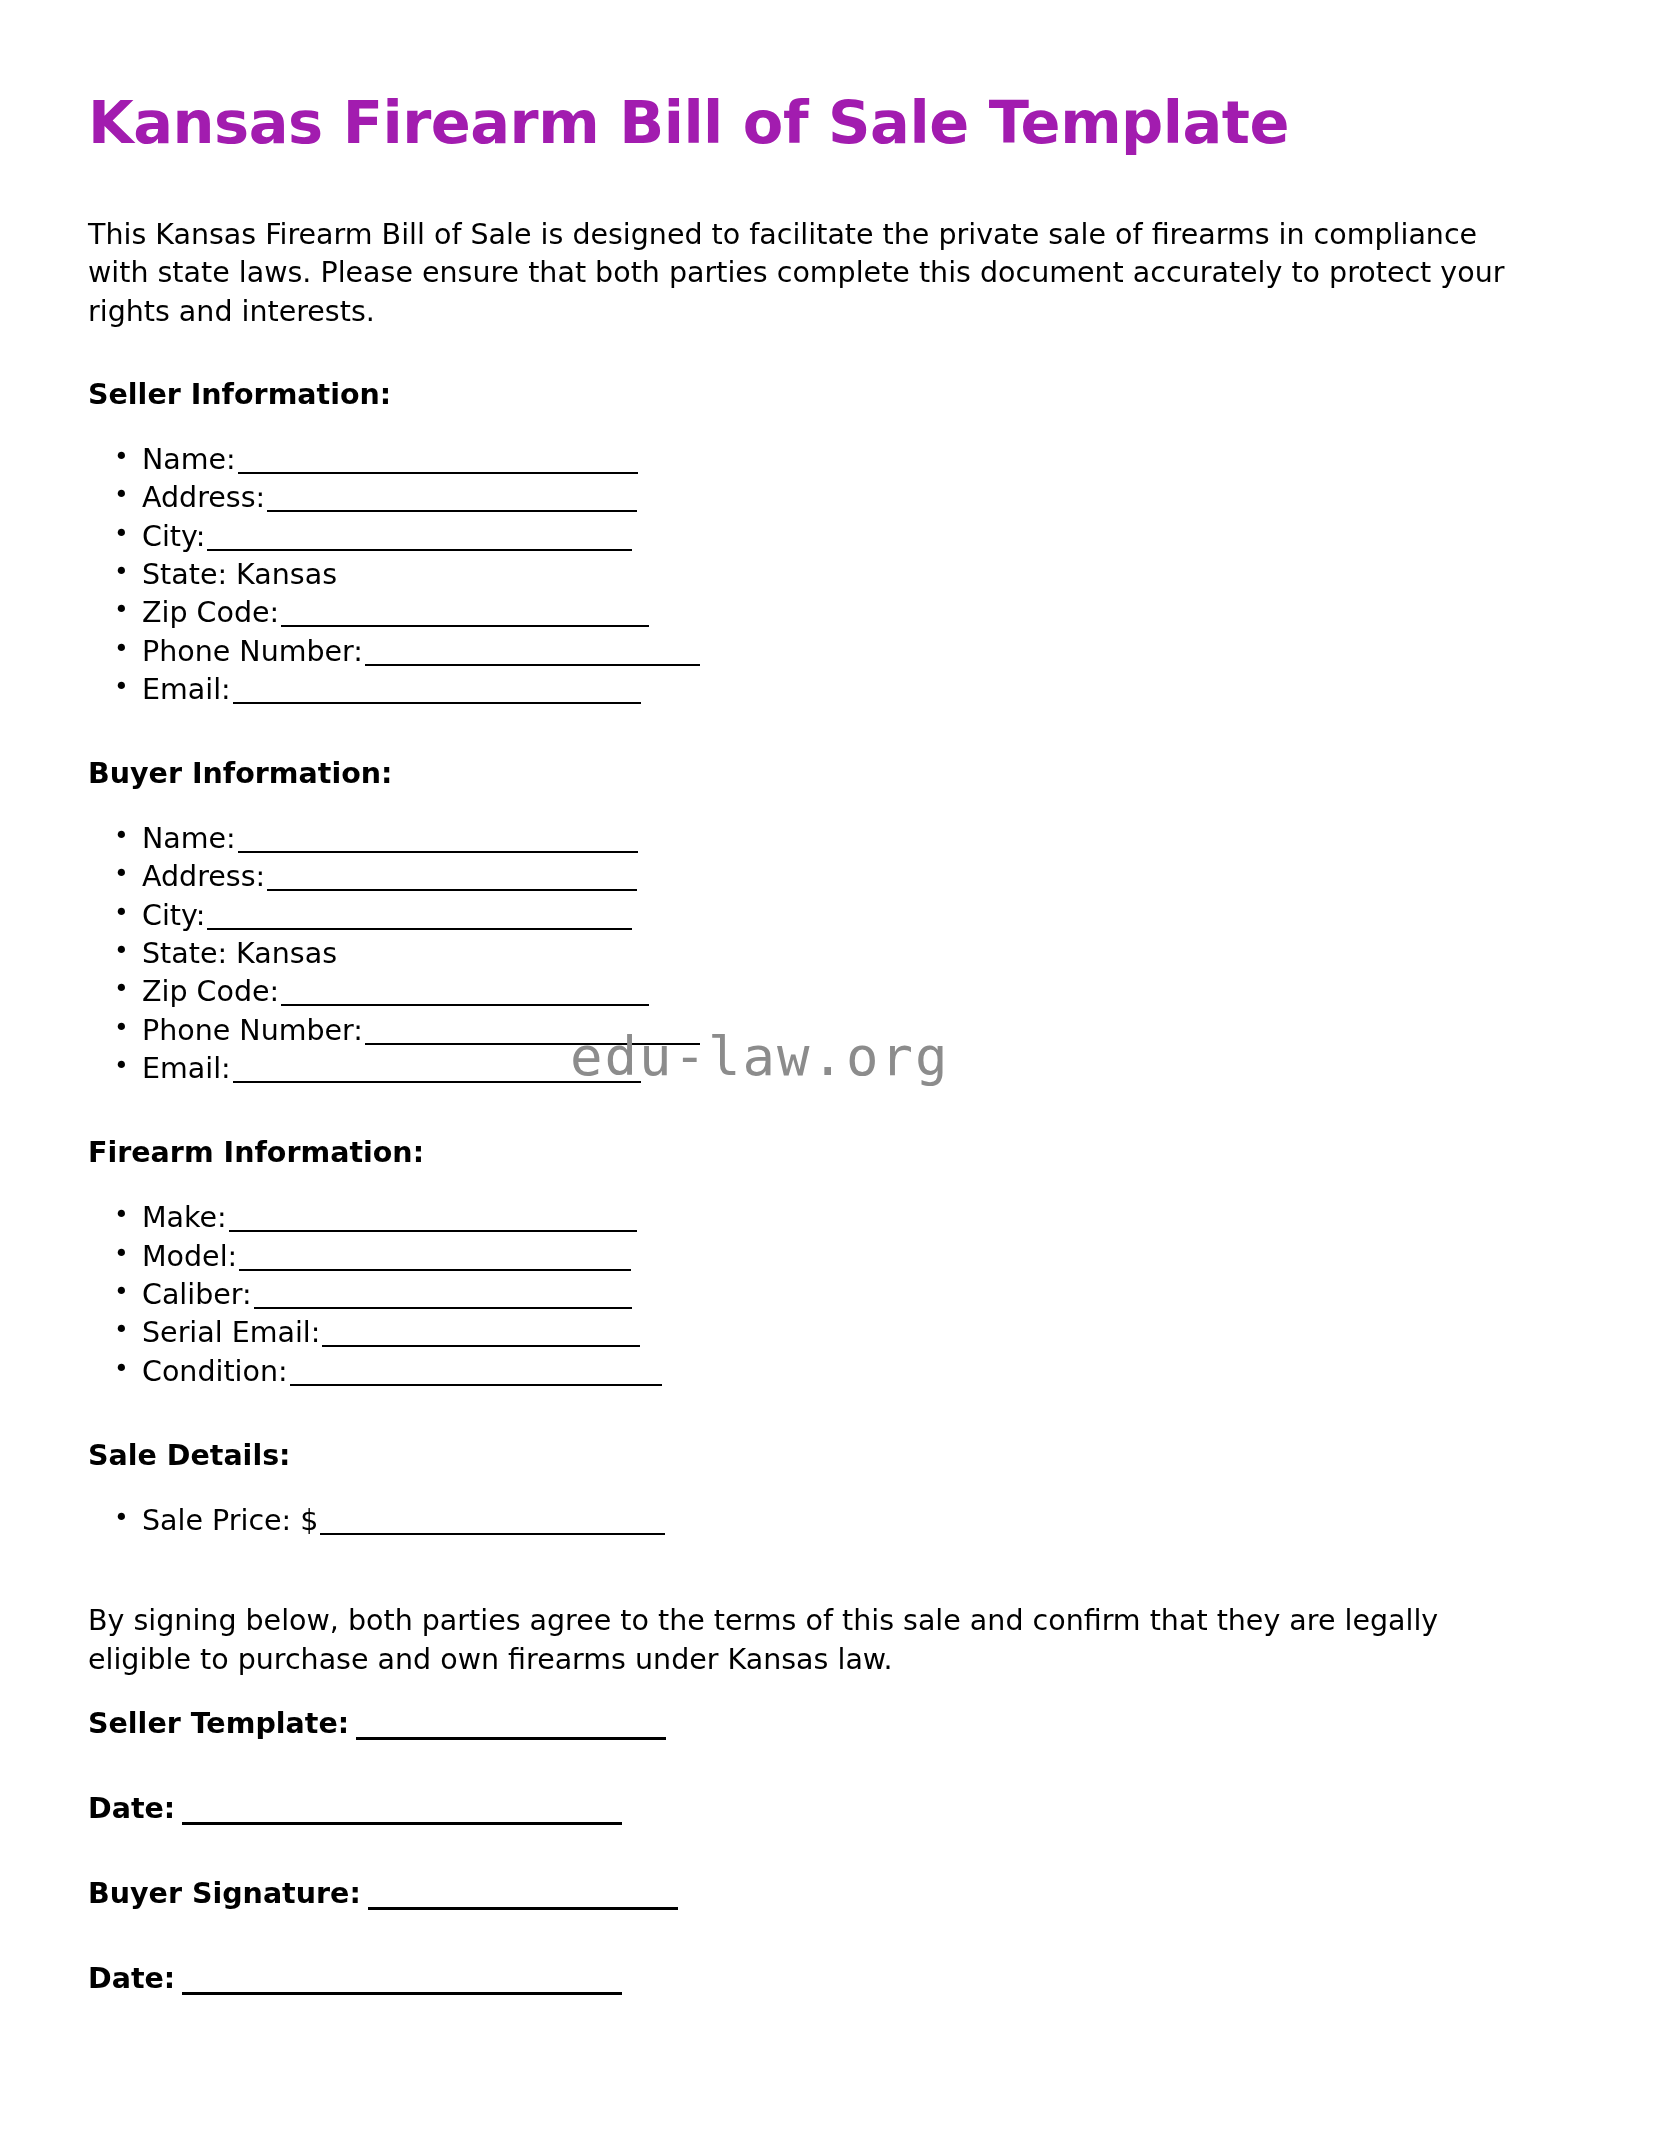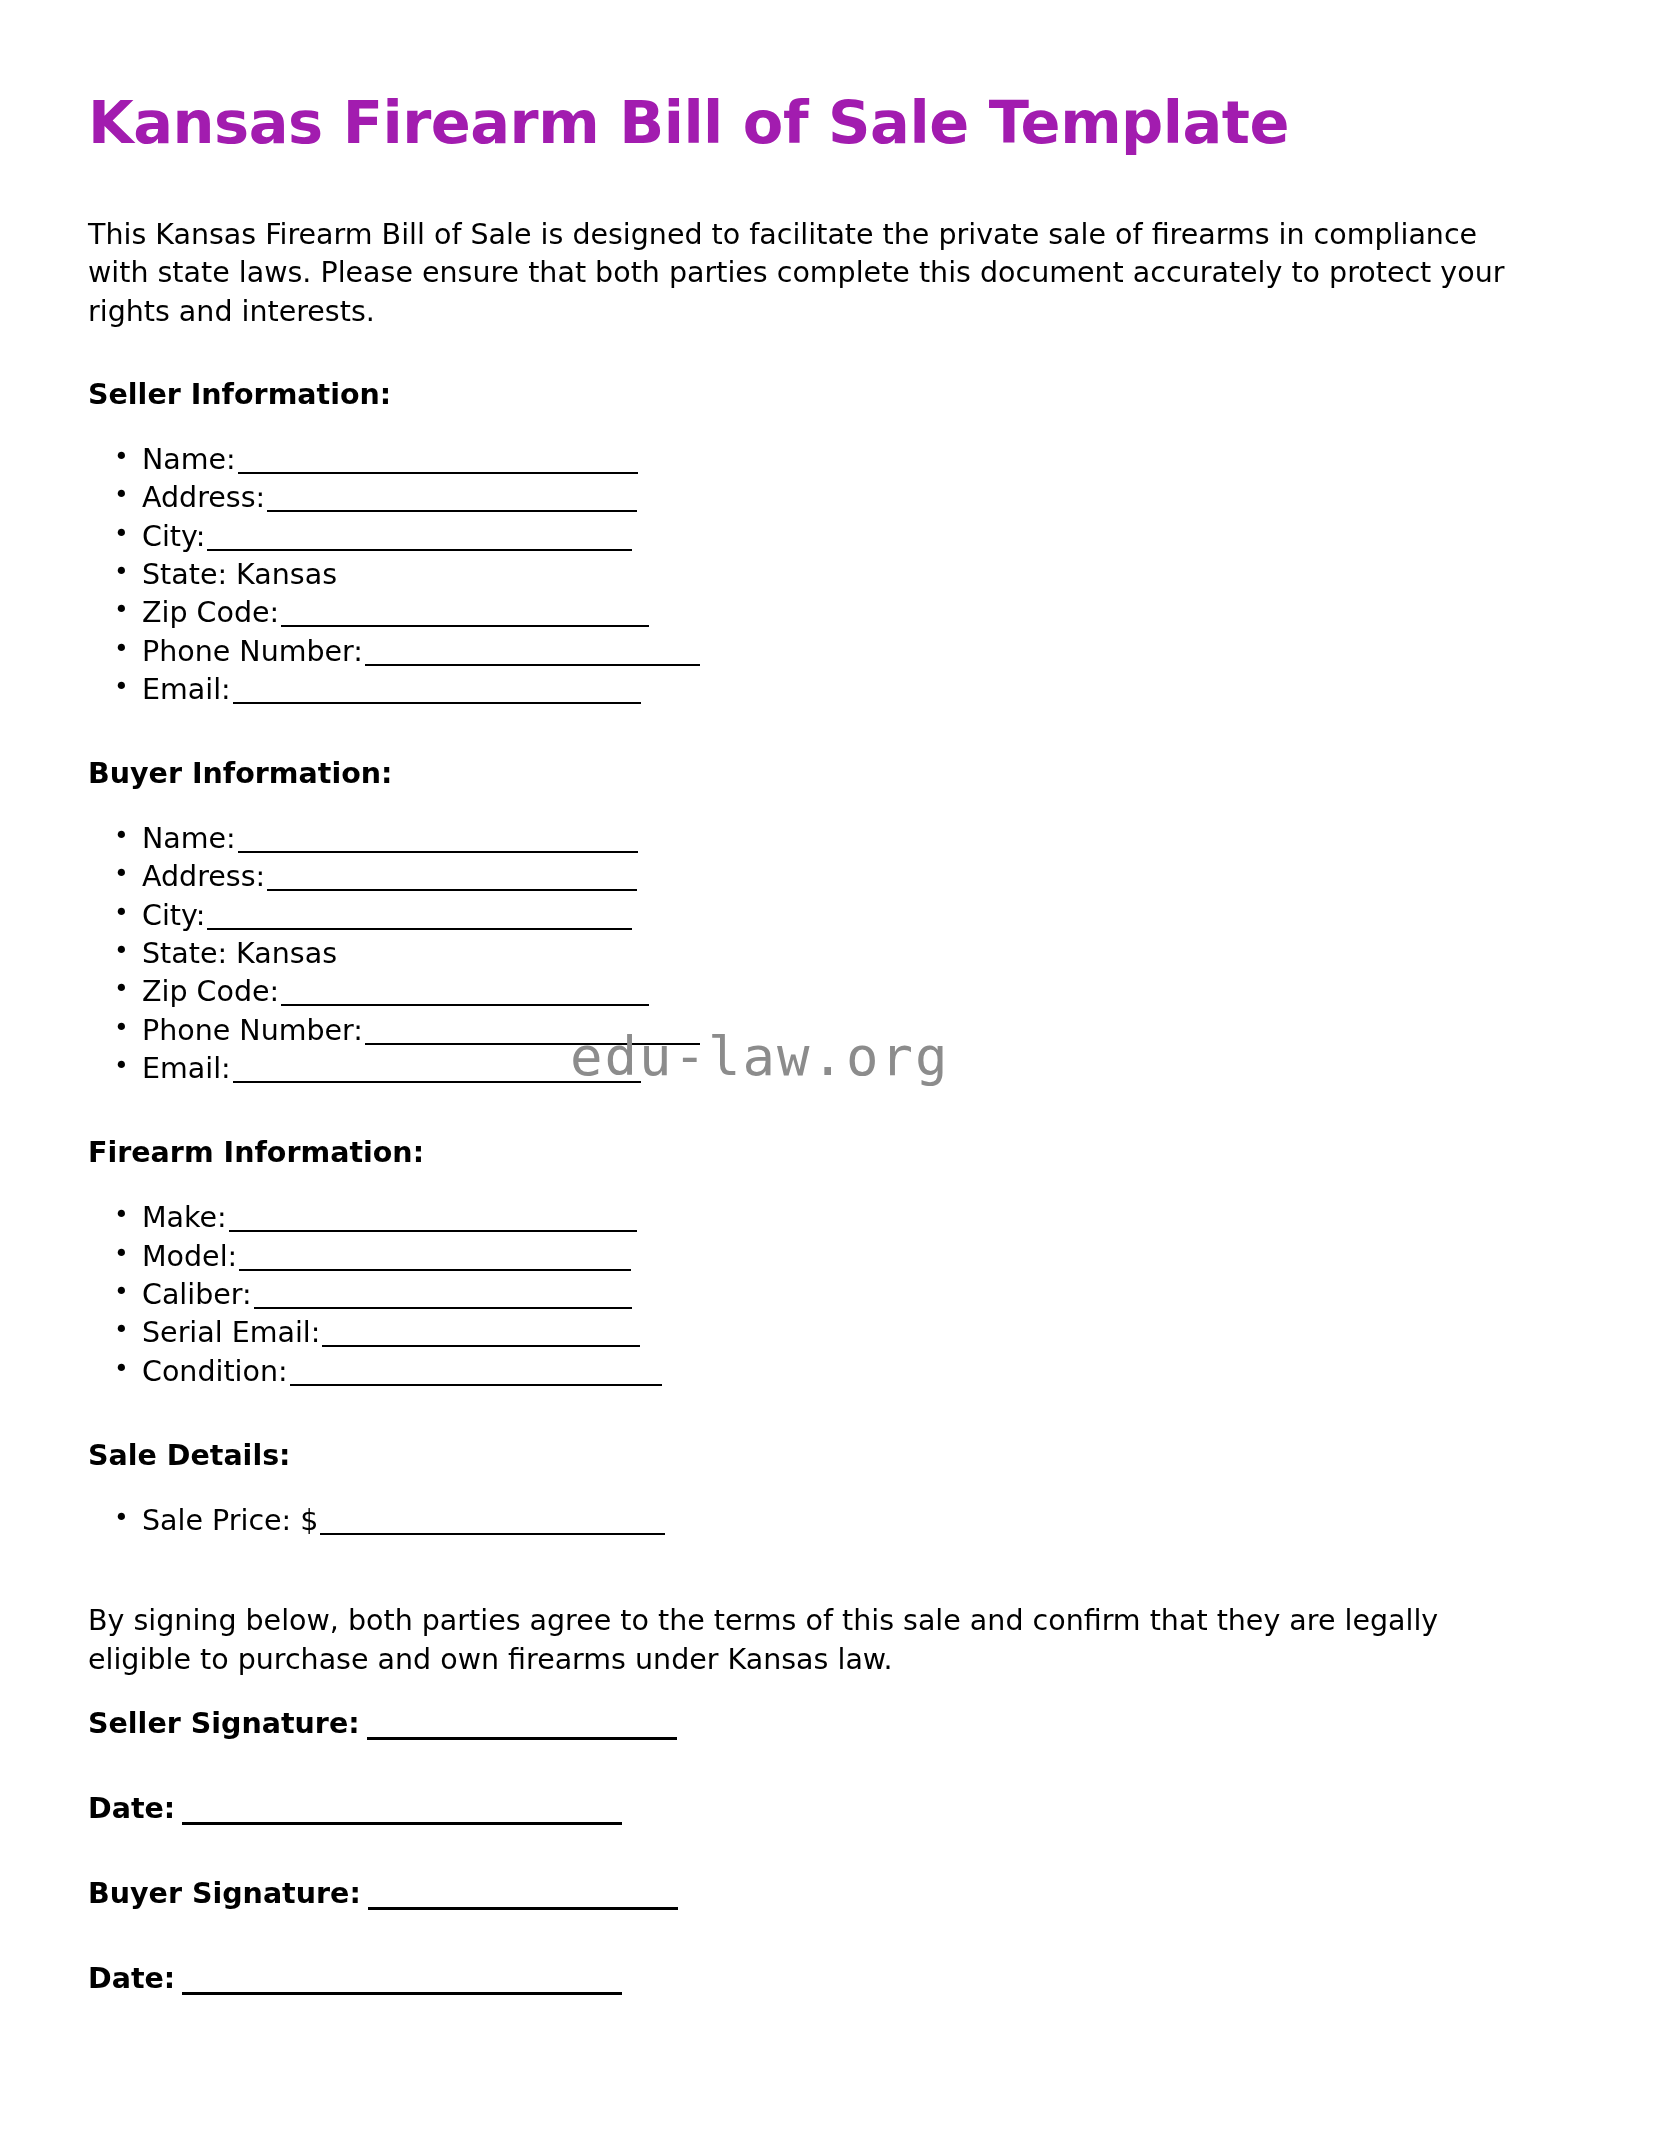--- a/index.html
+++ b/index.html
@@ -167,21 +167,21 @@
   <div class="section-block">
     <div class="section-heading">Sale Details:</div>
     <ul class="field-list">
         <li><span>Sale Price: $</span><span class="rule" style="width: 345px;"></span></li>
       </ul>
   </div>
 
   <p class="para closing">By signing below, both parties agree to the terms of this sale and confirm that they are legally eligible to purchase and own firearms under Kansas law.</p>
 
   <div>
-      <div class="sig-row"><span>Seller Signature:</span><span class="sig-rule" style="width: 310px;"></span></div>
+      <div class="sig-row"><span>Seller Template:</span><span class="sig-rule" style="width: 310px;"></span></div>
       <div class="sig-row"><span>Date:</span><span class="sig-rule" style="width: 440px;"></span></div>
       <div class="sig-row"><span>Buyer Signature:</span><span class="sig-rule" style="width: 310px;"></span></div>
       <div class="sig-row"><span>Date:</span><span class="sig-rule" style="width: 440px;"></span></div>
     </div>
 
   <div class="watermark">edu-law.org</div>
 
 </div>
 
 </body></html>

